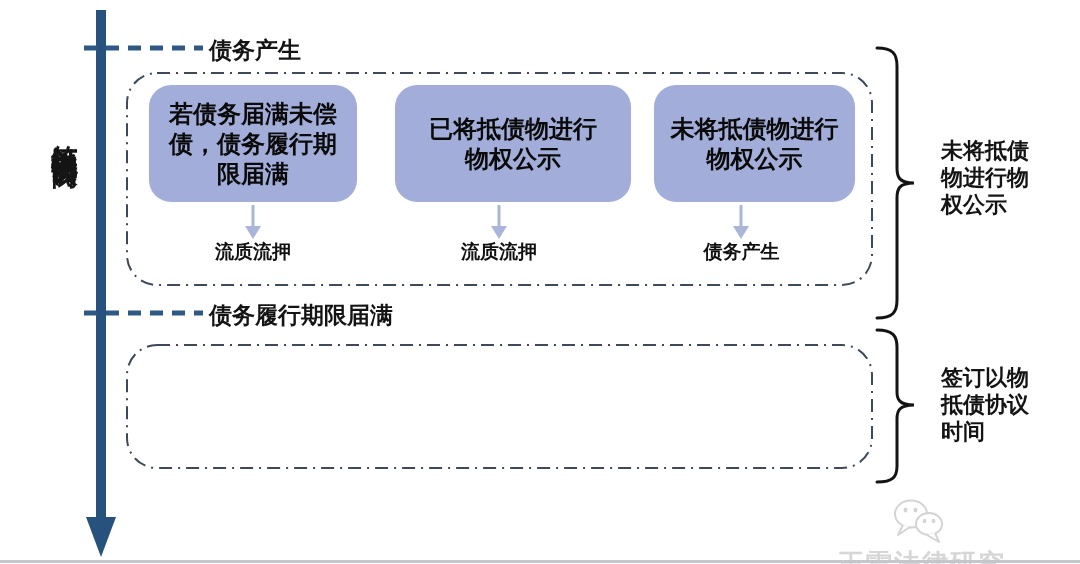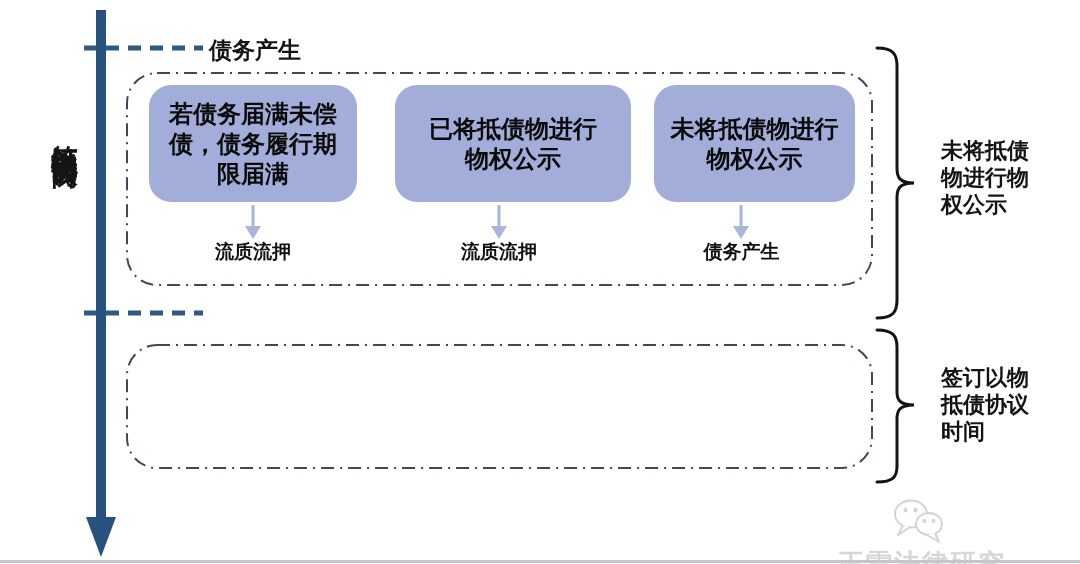--- a/index.html
+++ b/index.html
@@ -89,20 +89,21 @@
 
     <path d="M 877,48 C 893,48 897,54 897,66 L 897,168 C 897,177 899,183 914,183
              C 899,183 897,189 897,198 L 897,300 C 897,312 893,318 877,318" fill="none" stroke="#141414" stroke-width="3" stroke-linecap="round"></path>
     <path d="M 877,330 C 893,330 897,336 897,347 L 897,392 C 897,399 899,405 914,405
              C 899,405 897,411 897,419 L 897,466 C 897,477 893,482 877,482" fill="none" stroke="#141414" stroke-width="3" stroke-linecap="round"></path>
   </svg>
 
   <div class="axis-label">签订以物抵债协议时间</div>
 
   <div class="event-label event-1">债务产生</div>
+  <div class="event-label event-2">债务履行期限届满</div>
 
   <div class="cond-box box-1">
     <div class="cond-text">若债务届满未偿债，债务履行期限届满</div>
   </div>
   <div class="cond-box box-2">
     <div class="cond-text">已将抵债物进行物权公示</div>
   </div>
   <div class="cond-box box-3">
     <div class="cond-text">未将抵债物进行物权公示</div>
   </div>

